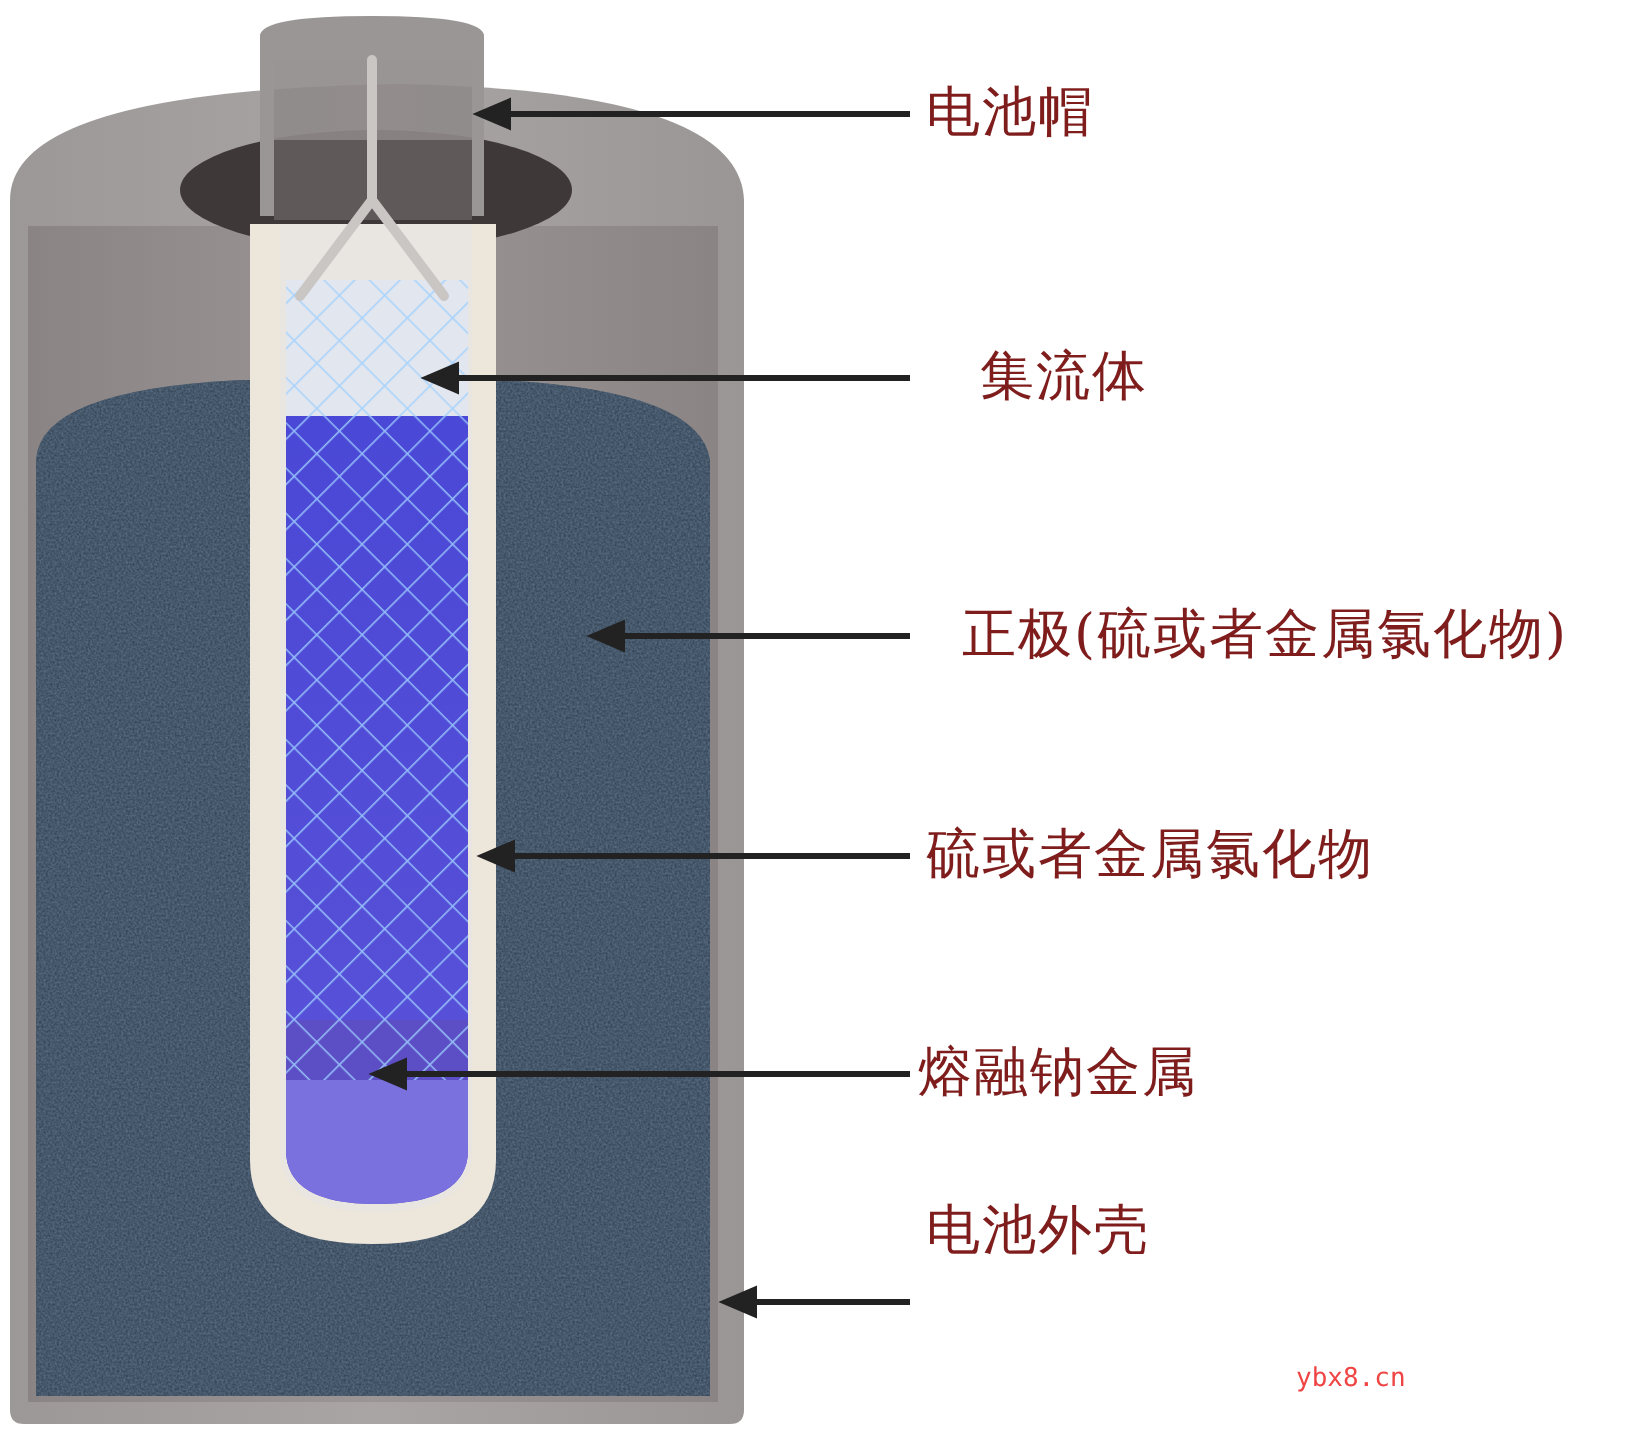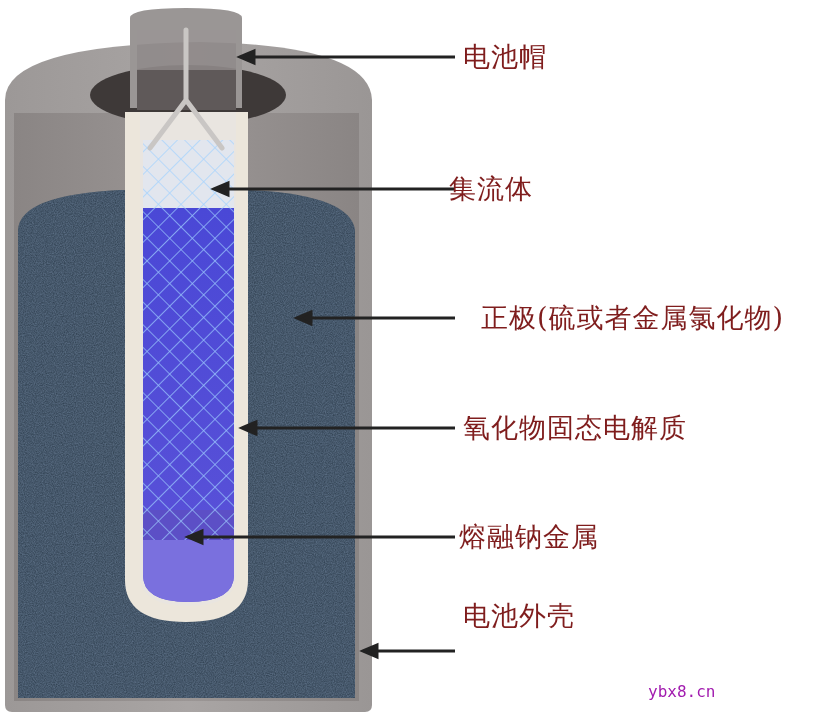--- a/index.html
+++ b/index.html
@@ -1,22 +1,22 @@
 <!DOCTYPE html>
 <html><head>
 <meta charset="utf-8">
 <style>
   html, body { margin: 0; padding: 0; background: #ffffff; }
   body { width: 825px; height: 722px; position: relative; overflow: hidden;
          font-family: "DejaVu Serif", "Liberation Serif", serif; }
   #diagram { position: absolute; left: 0; top: 0; }
   .label { position: absolute; font-size: 27px; color: #7f1d1d; white-space: nowrap;
            line-height: 1; letter-spacing: 1px; }
-  .watermark { position: absolute; left: 648px; top: 682px; font-size: 16px;
-               font-family: "DejaVu Sans Mono", "Liberation Mono", monospace; color: #a21caf; }
+  .watermark { position: absolute; left: 648px; top: 682px; font-size: 13px;
+               font-family: "DejaVu Sans Mono", "Liberation Mono", monospace; color: #ef4444; }
 </style>
 </head>
 <body>
 
 <svg id="diagram" width="825" height="722" viewBox="0 0 825 722">
   <defs>
     <pattern id="mesh" width="16" height="16" patternUnits="userSpaceOnUse" patternTransform="rotate(45)">
       <path d="M0 0 L0 16 M0 0 L16 0" stroke="#9fd0ff" stroke-width="1.6" fill="none" opacity="0.85"></path>
     </pattern>
     <filter id="noise" x="0" y="0" width="100%" height="100%">
@@ -84,18 +84,18 @@
     <line x1="254" y1="428" x2="455" y2="428"></line>
       <polygon points="242,428 256,422 256,434"></polygon>
     <line x1="200" y1="537" x2="455" y2="537"></line>
       <polygon points="188,537 202,531 202,543"></polygon>
     <line x1="375" y1="651" x2="455" y2="651"></line>
       <polygon points="363,651 377,645 377,657"></polygon>
   </g>
 </svg>
 
 <div class="label" style="left:463px;top:43px;">电池帽</div>
-<div class="label" style="left:449px;top:175px;text-align:right;">集流体</div>
+<div class="label" style="left:490px;top:175px;text-align:right;">集流体</div>
 <div class="label" style="left:481px;top:304px;">正极(硫或者金属氯化物)</div>
-<div class="label" style="left:463px;top:414px;">氧化物固态电解质</div>
+<div class="label" style="left:463px;top:414px;">硫或者金属氯化物</div>
 <div class="label" style="left:459px;top:523px;">熔融钠金属</div>
 <div class="label" style="left:463px;top:602px;">电池外壳</div>
 <div class="watermark">ybx8.cn</div>
 
 </body></html>

